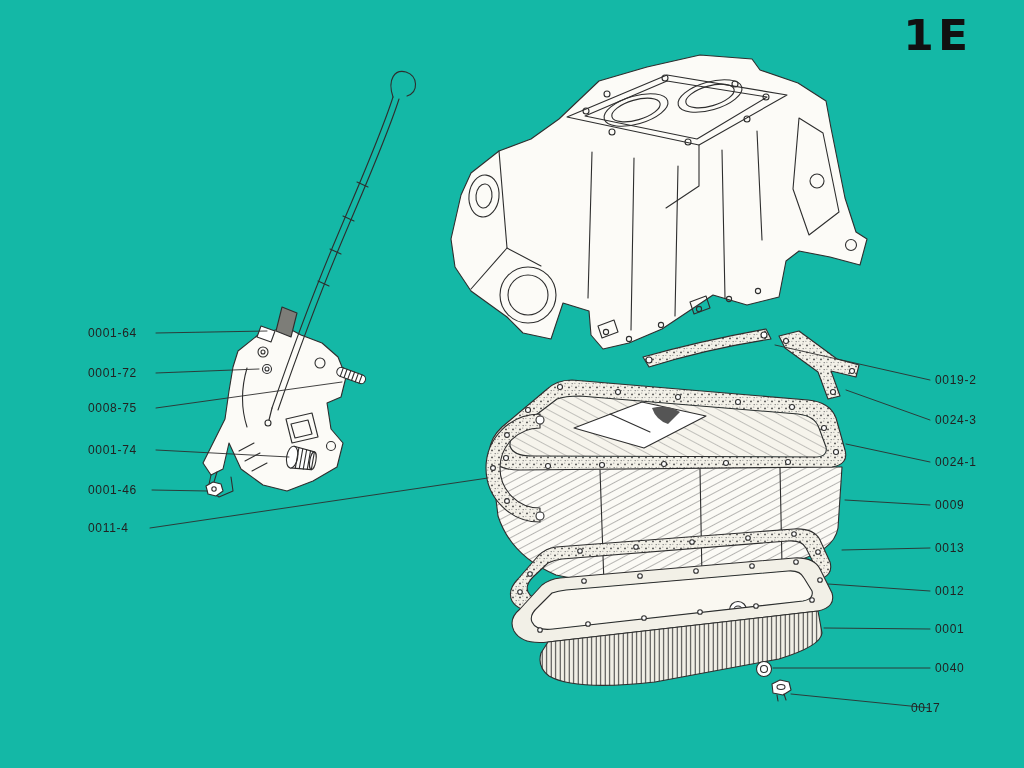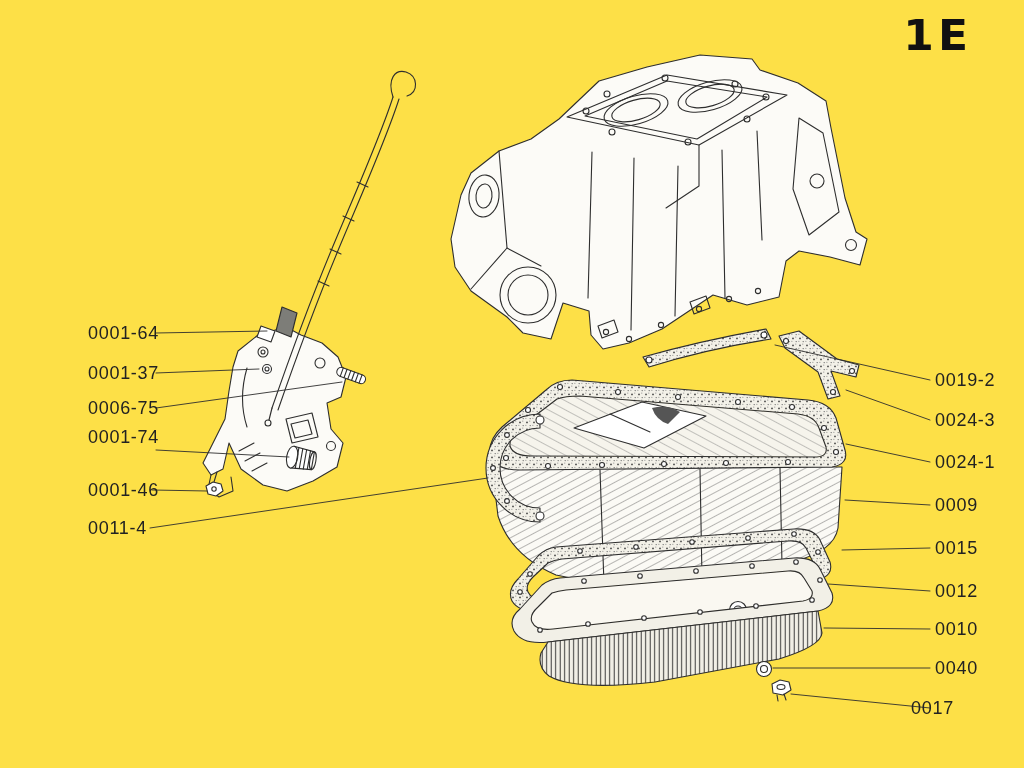--- a/index.html
+++ b/index.html
@@ -1,24 +1,24 @@
 <!DOCTYPE html>
 <html><head>
 <meta charset="utf-8">
 <style>
   html,body { margin:0; padding:0; background:#e8e6e0; }
   .page {
     position:relative; width:1024px; height:768px;
-    background:#fde047; overflow:hidden;
+    background:#14b8a6; overflow:hidden;
     font-family:"Liberation Sans", sans-serif;
   }
   .diagram-svg { position:absolute; left:0; top:0; }
   .part-label {
     position:absolute; height:18px; line-height:18px;
-    font-size:18px; letter-spacing:0.7px; color:#222;
+    font-size:12px; letter-spacing:0.7px; color:#222;
     white-space:nowrap;
     text-align:right;
   }
   .page-code {
     position:absolute; top:10px; right:52px;
     font-family:"DejaVu Sans", sans-serif;
     font-size:44px; font-weight:800; letter-spacing:4px;
     color:#111; transform:scaleY(0.95);
   }
 </style>
@@ -253,29 +253,29 @@
         <line x1="930" y1="548" x2="842" y2="550"></line>
         <line x1="930" y1="591" x2="828" y2="584"></line>
         <line x1="930" y1="629" x2="824" y2="628"></line>
         <line x1="930" y1="668" x2="773" y2="668"></line>
         <line x1="930" y1="708" x2="791" y2="694"></line>
       </g>
     </g>
   </svg>
 
   <div class="part-label" style="left:88px; top:324px">0001-64</div>
-  <div class="part-label" style="left:88px; top:364px">0001-37</div>
-  <div class="part-label" style="left:88px; top:399px">0006-75</div>
-  <div class="part-label" style="left:88px; top:428px">0001-74</div>
+  <div class="part-label" style="left:88px; top:364px">0001-72</div>
+  <div class="part-label" style="left:88px; top:399px">0008-75</div>
+  <div class="part-label" style="left:88px; top:441px">0001-74</div>
   <div class="part-label" style="left:88px; top:481px">0001-46</div>
   <div class="part-label" style="left:88px; top:519px">0011-4</div>
 
   <div class="part-label" style="left:935px; top:371px">0019-2</div>
   <div class="part-label" style="left:935px; top:411px">0024-3</div>
   <div class="part-label" style="left:935px; top:453px">0024-1</div>
   <div class="part-label" style="left:935px; top:496px">0009</div>
-  <div class="part-label" style="left:935px; top:539px">0015</div>
+  <div class="part-label" style="left:935px; top:539px">0013</div>
   <div class="part-label" style="left:935px; top:582px">0012</div>
-  <div class="part-label" style="left:935px; top:620px">0010</div>
+  <div class="part-label" style="left:935px; top:620px">0001</div>
   <div class="part-label" style="left:935px; top:659px">0040</div>
   <div class="part-label" style="left:911px; top:699px">0017</div>
 
 </div>
 
 </body></html>

